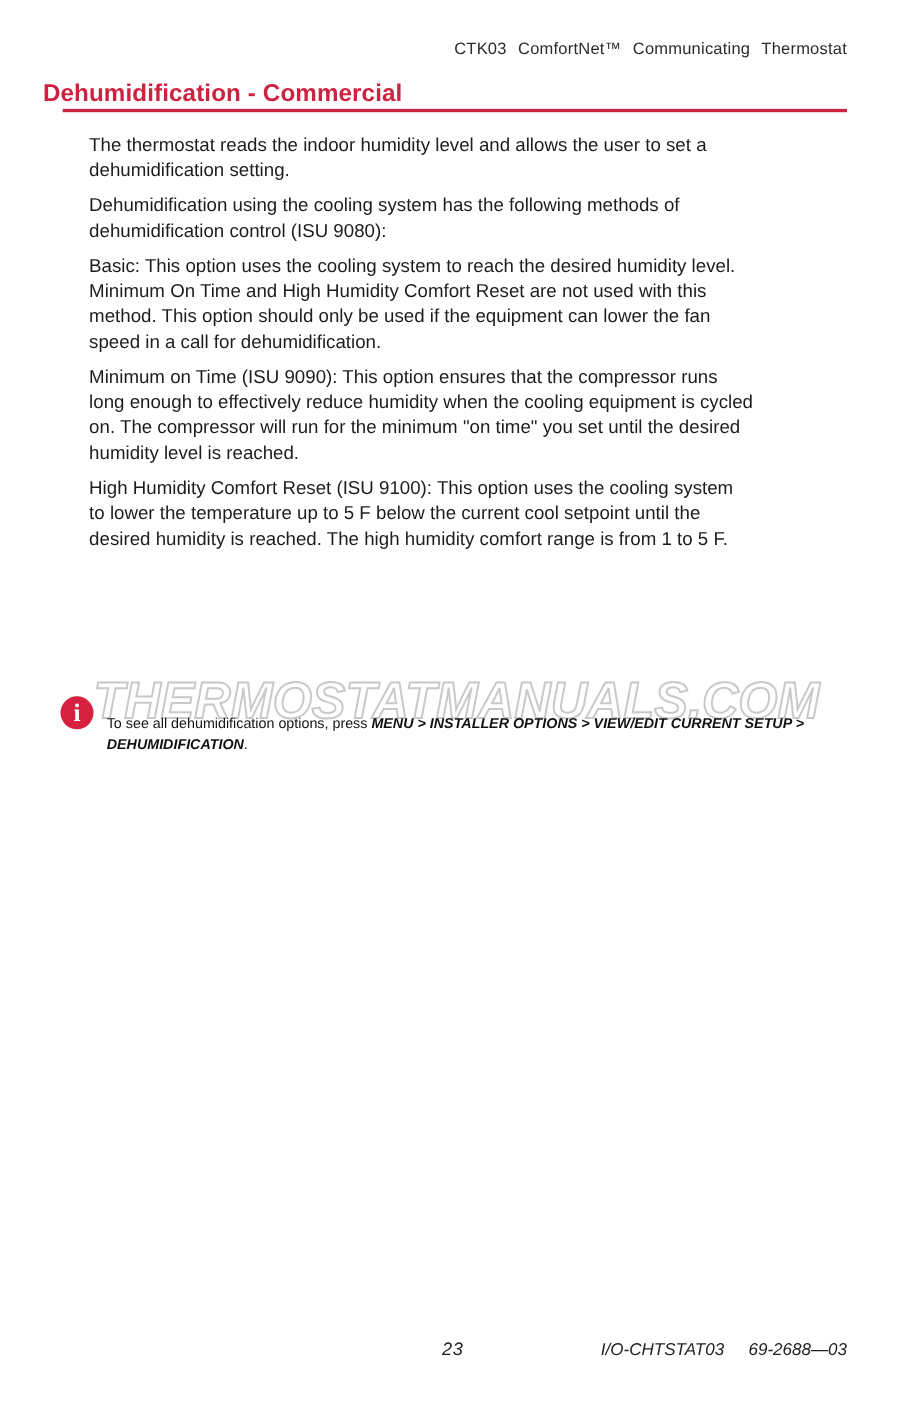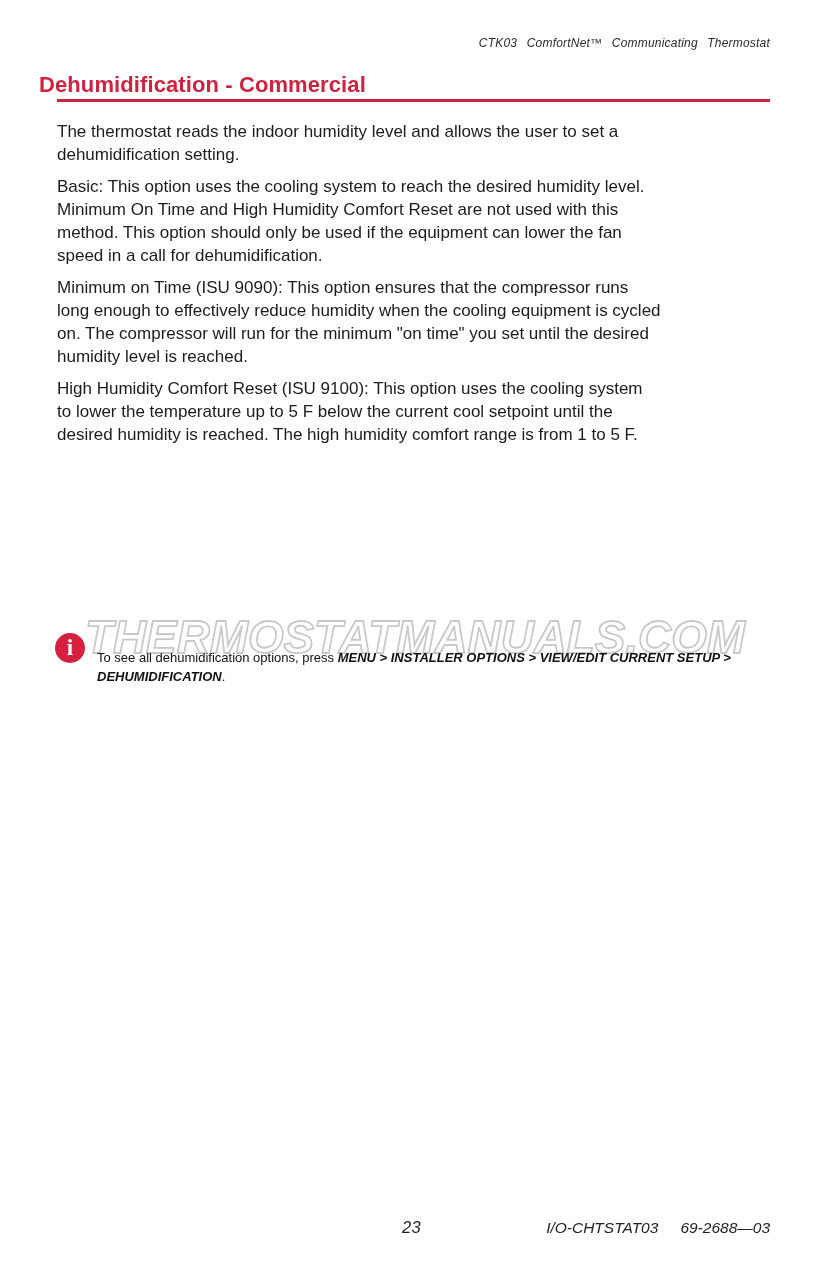--- a/index.html
+++ b/index.html
@@ -7,22 +7,21 @@
   body {
     width: 825px; height: 1275px;
     position: relative;
     font-family: "Liberation Sans", sans-serif;
     color: #1c1c1c;
     overflow: hidden;
   }
   .doc-header {
     position: absolute;
     top: 36px; right: 55px;
-    font-style: italic;
-    font-size: 12px;
+    font-size: 15px;
     color: #2b2b2b;
     word-spacing: 6px;
     letter-spacing: 0.2px;
   }
   .page-title {
     position: absolute;
     top: 72px; left: 39px;
     font-size: 22px;
     font-weight: bold;
     color: #ce2340;
@@ -38,20 +37,21 @@
     position: absolute;
     top: 120px; left: 57px;
     width: 730px;
   }
   .content p {
     font-size: 17px;
     line-height: 23px;
     margin-bottom: 9px;
     white-space: pre-line;
     color: #1c1c1c;
+    margin-left: 24px;
   }
   .content p strong { font-weight: normal; }
   .watermark-wrap {
     position: absolute;
     top: 608px; left: 83px;
     z-index: 0;
     font-style: italic;
   }
   .note {
     position: absolute;
@@ -110,20 +110,22 @@
 <body>
 
 <div class="doc-header">CTK03 ComfortNet™ Communicating Thermostat</div>
 
 <h1 class="page-title">Dehumidification - Commercial</h1>
 <div class="title-rule"></div>
 
 <div class="content">
   <p><strong></strong><span>The thermostat reads the indoor humidity level and allows the user to set a
 dehumidification setting.</span></p>
+  <p><strong></strong><span>Dehumidification using the cooling system has the following methods of
+dehumidification control (ISU 9080):</span></p>
   <p><strong>Basic:</strong><span> This option uses the cooling system to reach the desired humidity level.
 Minimum On Time and High Humidity Comfort Reset are not used with this
 method. This option should only be used if the equipment can lower the fan
 speed in a call for dehumidification.</span></p>
   <p><strong>Minimum on Time (ISU 9090):</strong><span> This option ensures that the compressor runs
 long enough to effectively reduce humidity when the cooling equipment is cycled
 on. The compressor will run for the minimum "on time" you set until the desired
 humidity level is reached.</span></p>
   <p><strong>High Humidity Comfort Reset (ISU 9100):</strong><span> This option uses the cooling system
 to lower the temperature up to 5 F below the current cool setpoint until the

